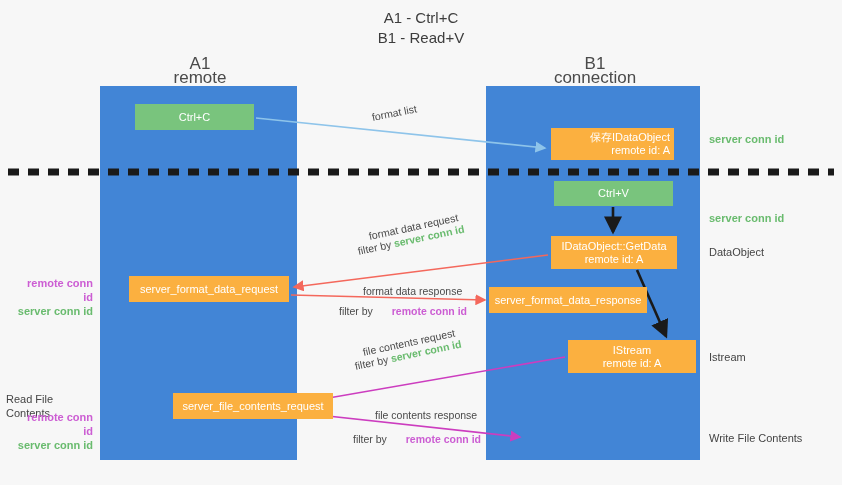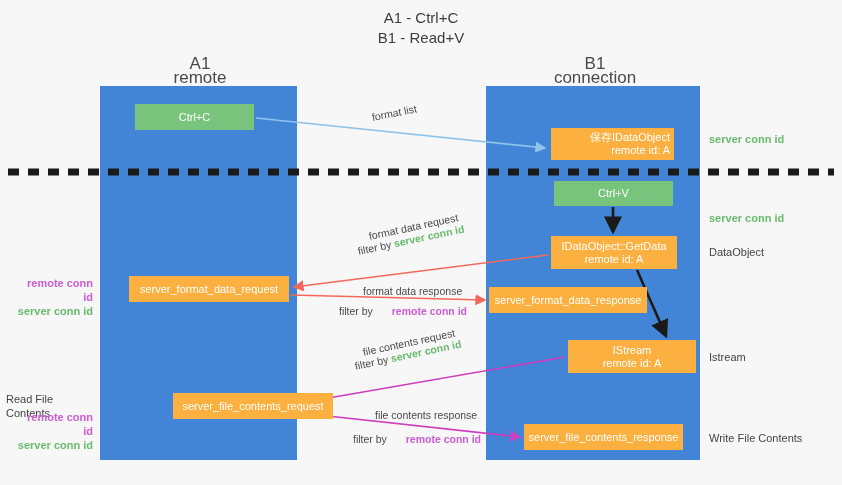--- a/index.html
+++ b/index.html
@@ -203,23 +203,20 @@
 
   <div class="box orange b-istream">
     <span>IStream</span>
     <span>remote id: A</span>
   </div>
 
   <div class="box orange b-sfcreq">
     <span>server_file_contents_request</span>
   </div>
 
-  <div class="box orange b-sfcres">
-    <span>server_file_contents_response</span>
-  </div>
 
   <div class="side-label sl-srv1 green-txt">server conn id</div>
   <div class="side-label sl-srv2 green-txt">server conn id</div>
   <div class="side-label sl-dataobject dark-txt">DataObject</div>
   <div class="side-label sl-istream dark-txt">Istream</div>
   <div class="side-label sl-writefile dark-txt">Write File Contents</div>
 
   <div class="side-label sl-leftconn">
     <div class="purple-txt">remote conn id</div>
     <div class="green-txt">server conn id</div>

